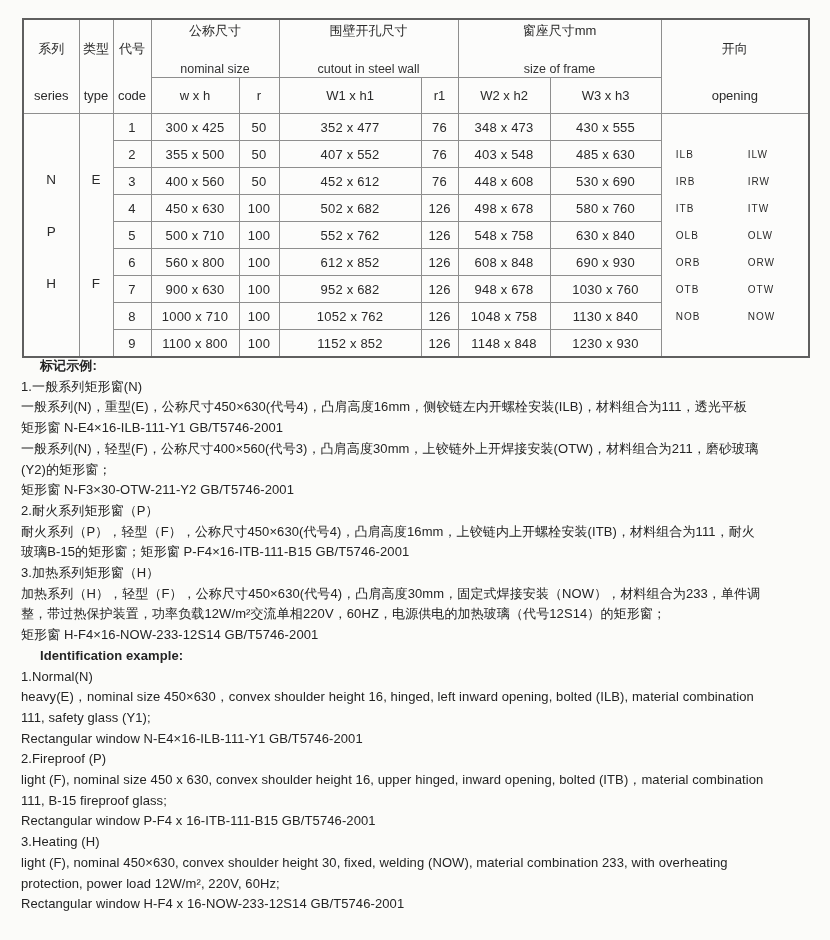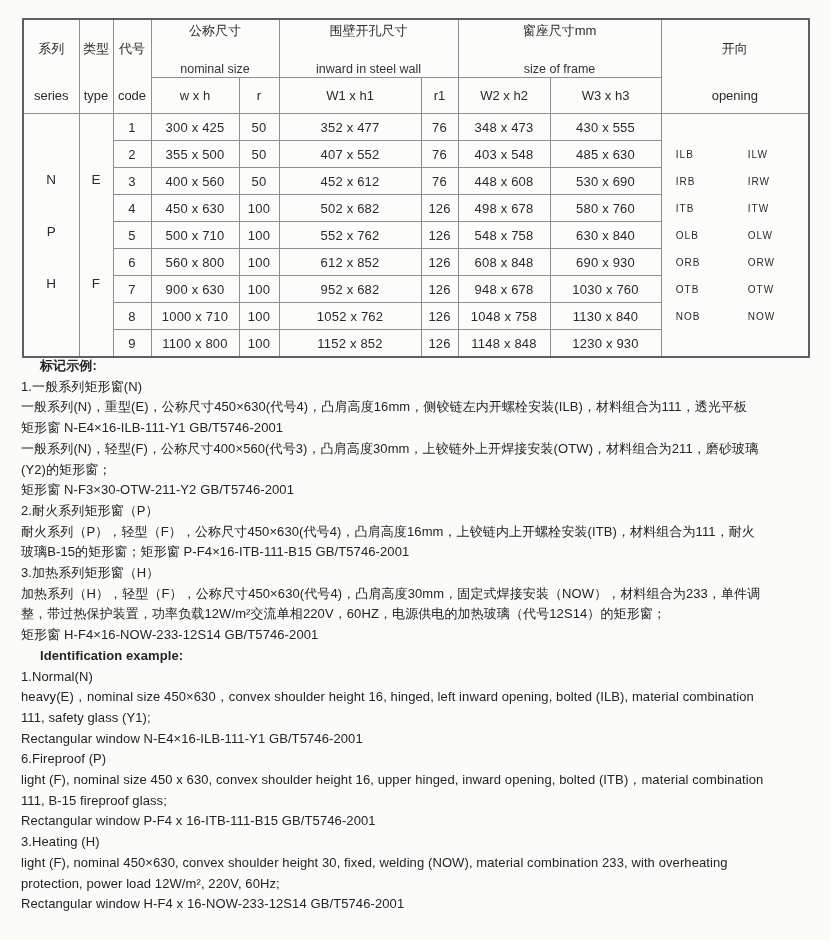--- a/index.html
+++ b/index.html
@@ -83,21 +83,21 @@
             <span class="r1">代号</span>
             <span class="r2">code</span>
           </div>
         </th>
         <th colspan="2" class="hdr-group">
           <span class="zh">公称尺寸</span>
           <span class="en">nominal size</span>
         </th>
         <th colspan="2" class="hdr-group">
           <span class="zh">围壁开孔尺寸</span>
-          <span class="en">inward in steel wall</span>
+          <span class="en">cutout in steel wall</span>
         </th>
         <th colspan="2" class="hdr-group">
           <span class="zh">窗座尺寸mm</span>
           <span class="en">size of frame</span>
         </th>
         <th rowspan="2">
           <div class="hdr-stack">
             <span class="r1">开向</span>
             <span class="r2">opening</span>
           </div>
@@ -251,21 +251,21 @@
       <div class="note-line">玻璃B-15的矩形窗；矩形窗 P-F4×16-ITB-111-B15 GB/T5746-2001</div>
       <div class="note-line">3.加热系列矩形窗（H）</div>
       <div class="note-line">加热系列（H），轻型（F），公称尺寸450×630(代号4)，凸肩高度30mm，固定式焊接安装（NOW），材料组合为233，单件调</div>
       <div class="note-line">整，带过热保护装置，功率负载12W/m²交流单相220V，60HZ，电源供电的加热玻璃（代号12S14）的矩形窗；</div>
       <div class="note-line">矩形窗 H-F4×16-NOW-233-12S14 GB/T5746-2001</div>
       <div class="note-line bold">Identification example:</div>
       <div class="note-line">1.Normal(N)</div>
       <div class="note-line">heavy(E)，nominal size 450×630，convex shoulder height 16, hinged, left inward opening, bolted (ILB), material combination</div>
       <div class="note-line">111, safety glass (Y1);</div>
       <div class="note-line">Rectangular window  N-E4×16-ILB-111-Y1  GB/T5746-2001</div>
-      <div class="note-line">6.Fireproof (P)</div>
+      <div class="note-line">2.Fireproof (P)</div>
       <div class="note-line">light (F), nominal size 450 x 630, convex shoulder height 16, upper hinged, inward opening, bolted (ITB)，material combination</div>
       <div class="note-line">111, B-15 fireproof glass;</div>
       <div class="note-line">Rectangular window  P-F4 x 16-ITB-111-B15  GB/T5746-2001</div>
       <div class="note-line">3.Heating (H)</div>
       <div class="note-line">light (F), nominal 450×630, convex shoulder height 30, fixed, welding (NOW), material combination 233, with overheating</div>
       <div class="note-line">protection, power load 12W/m², 220V, 60Hz;</div>
       <div class="note-line">Rectangular window  H-F4 x 16-NOW-233-12S14   GB/T5746-2001</div>
     </div>
 
 </div>

